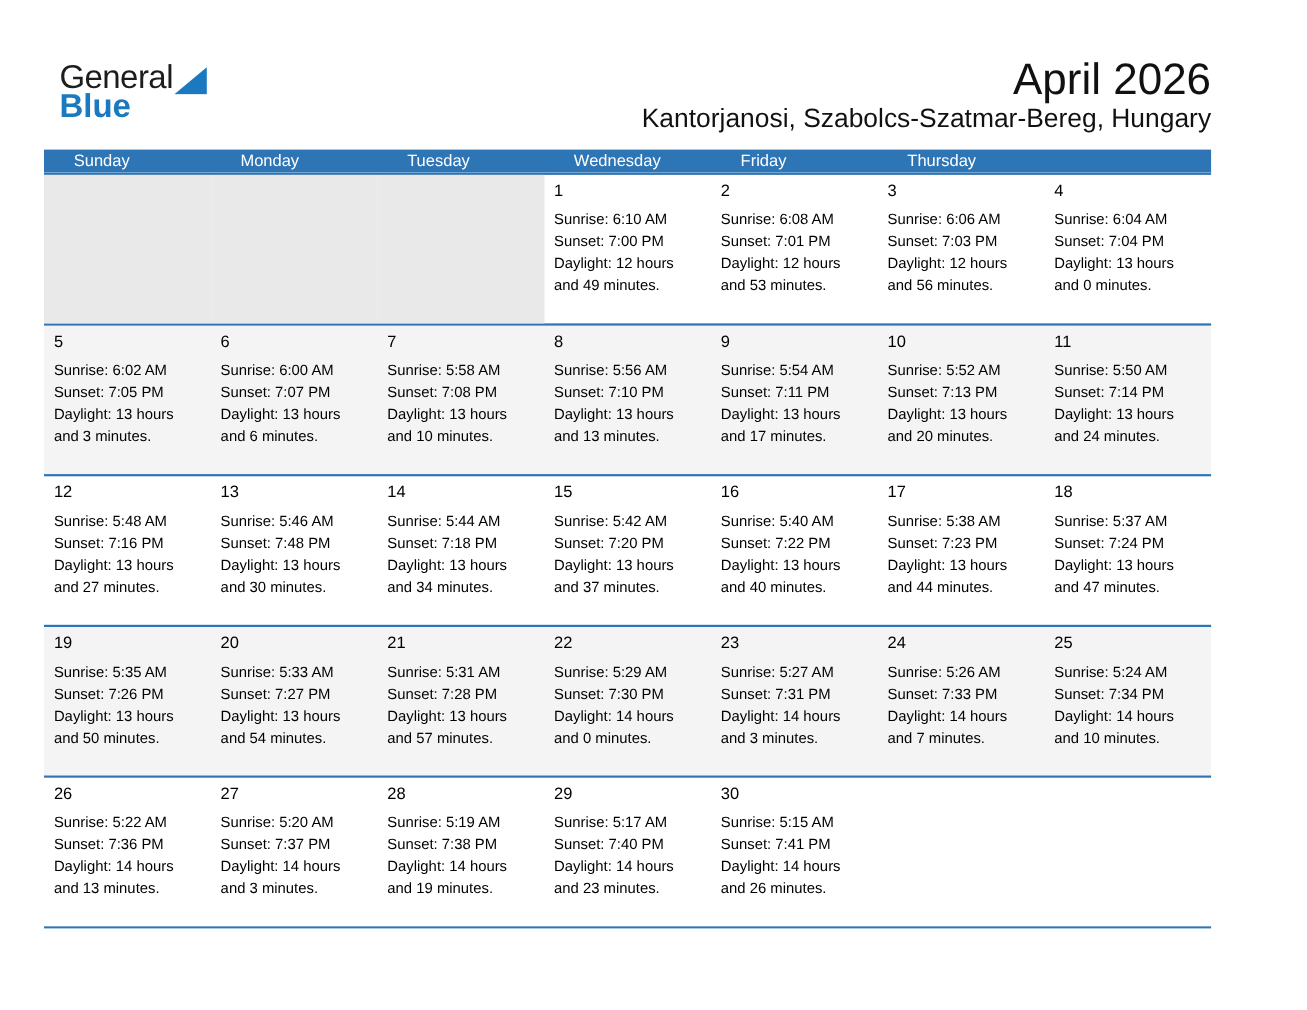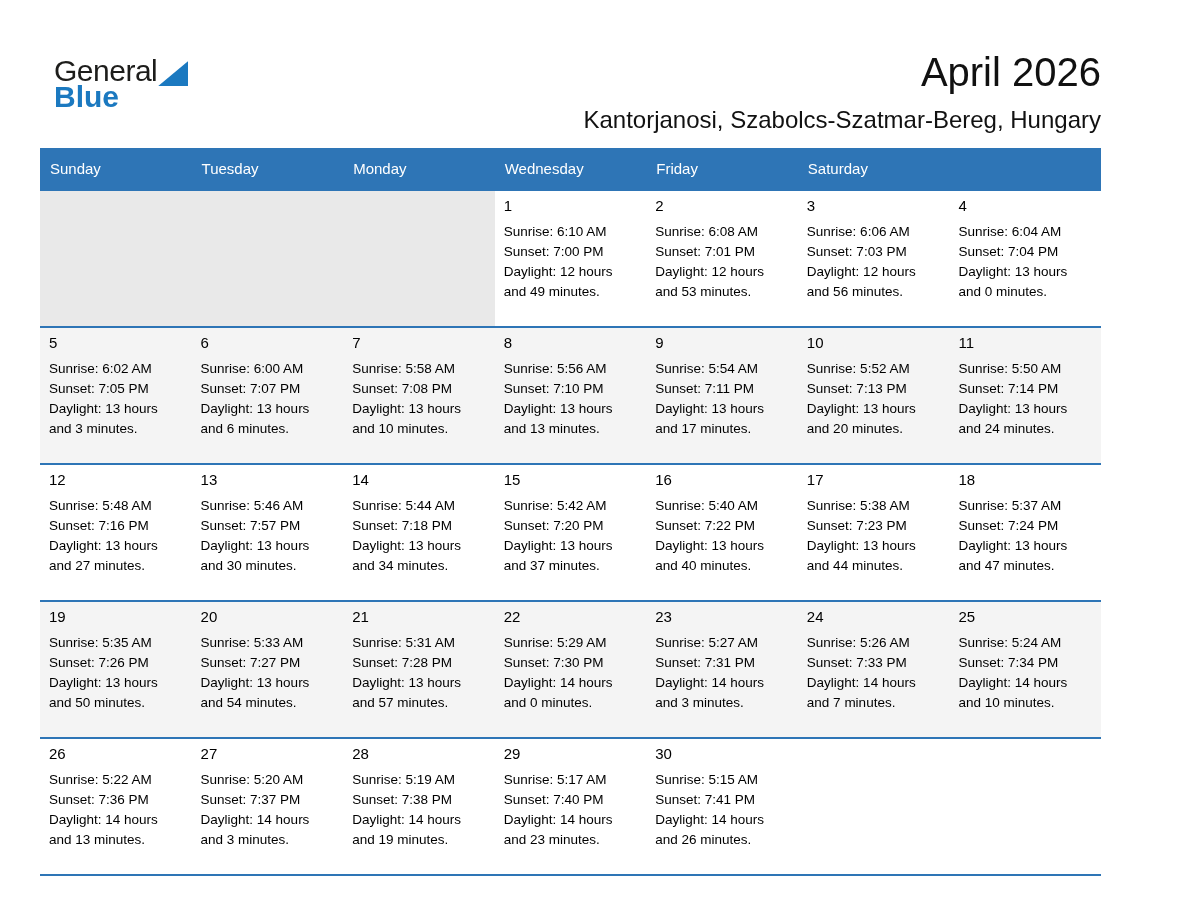--- a/index.html
+++ b/index.html
@@ -29,26 +29,26 @@
     width:30px; height:25px; margin-left:1px;
     background:var(--logo-blue);
     clip-path: polygon(0 100%, 100% 100%, 100% 0);
   }
   .logo-blue-text {
     font-size:30px; font-weight:bold; color:var(--logo-blue);
     line-height:1; text-align:left; margin-top:-4px; padding-right:12px;
   }
   .title-block { text-align:right; }
   .month-title { font-size:40px; font-weight:400; color:#111; line-height:1.1;text-align:right; }
-  .location { font-size:24px; font-weight:400; color:#111; margin-top:12px; }
+  .location { font-size:24px; font-weight:400; color:#111; }
 
   
   .calendar { margin-top:14px; border-bottom:2px solid var(--week-divider); }
   .weekday-row { display:grid; grid-template-columns:repeat(7,1fr); background:var(--header-bar); }
-  .weekday { color:var(--weekday-text); font-size:15px; padding:12px 10px; }
+  .weekday { color:var(--weekday-text); font-size:15px; padding:2px 10px;margin-left:17px; }
   .week-row {
     display:grid; grid-template-columns:repeat(7,1fr);
     border-top:2px solid var(--week-divider);
     min-height:137px; background:#fff;
   }
   .week-row.alt { background:var(--alt-row-bg); }
   .week-row:first-child .day-cell.empty { background:var(--empty-cell-bg); }
   .day-cell { padding:6px 9px; }
   .day-number { font-size:15px; color:#000; margin-bottom:8px; }
   .cell-line { font-size:13.5px; color:#000; line-height:20px; }
@@ -67,25 +67,25 @@
     </div>
     <div class="title-block">
       <div class="month-title">April 2026</div>
       <div class="location">Kantorjanosi, Szabolcs-Szatmar-Bereg, Hungary</div>
     </div>
   </div>
 
   <div class="calendar">
     <div class="weekday-row">
         <div class="weekday">Sunday</div>
+        <div class="weekday">Monday</div>
         <div class="weekday">Tuesday</div>
-        <div class="weekday">Monday</div>
         <div class="weekday">Wednesday</div>
         <div class="weekday">Friday</div>
-        <div class="weekday">Saturday</div>
+        <div class="weekday">Thursday</div>
       </div>
     <div>
         <div class="week-row">
           <div class="day-cell empty"></div>
           <div class="day-cell empty"></div>
           <div class="day-cell empty"></div>
           <div class="day-cell">
             <div class="day-number">1</div>
             <div class="cell-line">Sunrise: 6:10 AM</div>
             <div class="cell-line">Sunset: 7:00 PM</div>
@@ -169,21 +169,21 @@
           <div class="day-cell">
             <div class="day-number">12</div>
             <div class="cell-line">Sunrise: 5:48 AM</div>
             <div class="cell-line">Sunset: 7:16 PM</div>
             <div class="cell-line">Daylight: 13 hours</div>
             <div class="cell-line">and 27 minutes.</div>
           </div>
           <div class="day-cell">
             <div class="day-number">13</div>
             <div class="cell-line">Sunrise: 5:46 AM</div>
-            <div class="cell-line">Sunset: 7:57 PM</div>
+            <div class="cell-line">Sunset: 7:48 PM</div>
             <div class="cell-line">Daylight: 13 hours</div>
             <div class="cell-line">and 30 minutes.</div>
           </div>
           <div class="day-cell">
             <div class="day-number">14</div>
             <div class="cell-line">Sunrise: 5:44 AM</div>
             <div class="cell-line">Sunset: 7:18 PM</div>
             <div class="cell-line">Daylight: 13 hours</div>
             <div class="cell-line">and 34 minutes.</div>
           </div>

